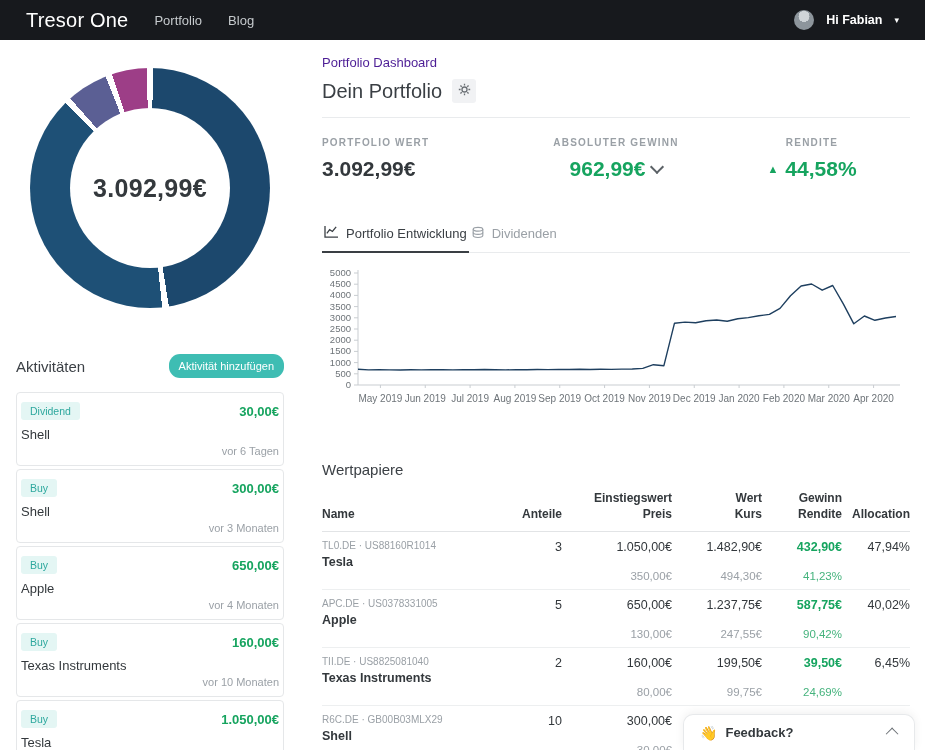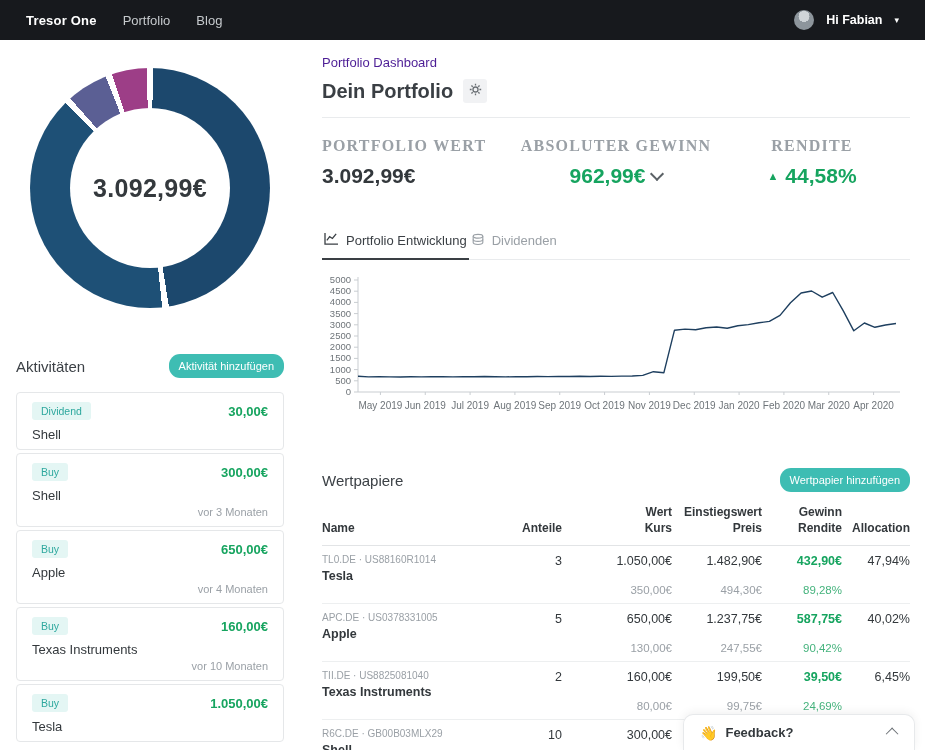--- a/index.html
+++ b/index.html
@@ -7,58 +7,58 @@
     width:925px;height:750px;position:relative;overflow:hidden;
     background:#ffffff;font-family:"Liberation Sans","DejaVu Sans",sans-serif;
     -webkit-font-smoothing:antialiased;
   }
   :root{
     --accent:#3ebdb3; --pos:#16a45f; --pos-soft:#45b37d; --neg:#e2574a;
   }
   
   .navbar{position:absolute;top:0;left:0;right:0;height:40px;background:#17191d;
     display:flex;align-items:center;padding:0 26px;box-sizing:border-box;z-index:50;}
-  .logo{color:#fff;font-size:13px;font-weight:bold;letter-spacing:.2px;cursor:pointer;}
+  .logo{color:#fff;font-size:20px;font-weight:normal;letter-spacing:.2px;cursor:pointer;}
   .nav-link{color:#c6cacd;font-size:13px;margin-left:26px;cursor:pointer;text-decoration:none;}
   .nav-right{margin-left:auto;display:flex;align-items:center;gap:12px;cursor:pointer;}
   .avatar{width:20px;height:20px;border-radius:50%;
     background:radial-gradient(circle at 50% 32%,#cfd4d8 0 32%,#8d959c 33%);}
   .greeting{color:#fff;font-size:12.5px;font-weight:bold;}
   .nav-caret{color:#fff;font-size:9px;line-height:1;}
   
   .left{position:absolute;left:16px;top:40px;width:268px;}
   .donut-wrap{width:240px;height:240px;margin:28px auto 0;position:relative;}
   .donut{width:100%;height:100%;border-radius:50%;background:#1c4a6f;}
   .donut-hole{position:absolute;inset:40px;background:#fff;border-radius:50%;
     display:flex;align-items:center;justify-content:center;}
   .donut-value{font-size:25px;font-weight:600;color:#34393d;letter-spacing:.3px;}
   .acts-header{display:flex;align-items:center;justify-content:space-between;margin-top:46px;}
   .section-title{font-size:15px;color:#3c4146;}
   .btn{background:var(--accent);color:#fff;font-size:11px;padding:6px 10px;border:none;
     border-radius:11px;font-family:inherit;cursor:pointer;white-space:nowrap;}
   .cards{margin-top:14px;}
-  .card{border:1px solid #e5e7e9;border-radius:4px;padding:9px 15px 7px;margin-bottom:3px;
+  .card{border:1px solid #e5e7e9;border-radius:4px;padding:9px 4px 7px;margin-bottom:3px;
     background:#fff;cursor:pointer;}
   .card-top{display:flex;justify-content:space-between;align-items:center;}
   .badge{font-size:10.5px;color:#2ea89e;background:#e4f6f4;padding:3px 9px;border-radius:3px;}
   .amount{font-size:13px;font-weight:bold;color:var(--pos);}
   .card-name{margin-top:7px;font-size:13px;color:#33383c;}
   .card-time{margin-top:3px;text-align:right;font-size:11px;color:#9ba1a7;min-height:13px;}
   
   .main{position:absolute;left:322px;top:40px;width:588px;}
   .eyebrow{margin-top:15px;font-size:13px;font-weight:normal;color:#4c1d95;}
-  .title-row{display:flex;align-items:center;margin-top:9px;font-weight:bold;}
+  .title-row{display:flex;align-items:center;margin-top:9px;}
   .page-title{font-size:20px;color:#3a3f44;}
   .gear-btn{width:24px;height:24px;background:#f1f2f4;border:none;border-radius:3px;
     margin-left:10px;display:flex;align-items:center;justify-content:center;cursor:pointer;}
   .rule{border-bottom:1px solid #e9ebed;margin-top:14px;}
   .stats{display:grid;grid-template-columns:1fr 1fr 1fr;margin-top:19px;}
   .stat{text-align:center;}
   .stat:first-child{text-align:left;}
-  .stat-label{font-size:16px;font-weight:bold;letter-spacing:1.2px;color:#9aa0a6;font-family:Liberation Serif, serif;}
+  .stat-label{font-size:10px;font-weight:bold;letter-spacing:1.2px;color:#9aa0a6;}
   .stat-value{margin-top:9px;font-size:21px;font-weight:bold;color:#33383c;
     display:flex;align-items:center;gap:7px;}
   .stat:nth-child(2) .stat-value,.stat:nth-child(3) .stat-value{justify-content:center;}
   .pos-text{color:var(--pos);}
   .chev-down{display:inline-block;width:8px;height:8px;border-right:2px solid #5b6166;
     border-bottom:2px solid #5b6166;transform:rotate(45deg);margin-top:-4px;cursor:pointer;}
   .tri-up{font-size:11px;color:var(--pos);line-height:1;}
   .tabs{display:flex;margin-top:44px;border-bottom:1px solid #e9ebed;}
   .tab{display:flex;align-items:center;gap:7px;padding:0 2px 10px;font-size:13px;
     color:#9aa0a6;cursor:pointer;}
@@ -122,20 +122,21 @@
     <button class="btn">Aktivität hinzufügen</button>
   </div>
 
   <div class="cards">
     <div class="card">
       <div class="card-top">
         <span class="badge">Dividend</span>
         <span class="amount">30,00€</span>
       </div>
       <div class="card-name">Shell</div>
+      <div class="card-time">vor 6 Tagen</div>
     </div>
     <div class="card">
       <div class="card-top">
         <span class="badge">Buy</span>
         <span class="amount">300,00€</span>
       </div>
       <div class="card-name">Shell</div>
       <div class="card-time">vor 3 Monaten</div>
     </div>
     <div class="card">
@@ -273,38 +274,37 @@
         <text x="506.75" y="135" text-anchor="middle" class="xtick">Mar 2020</text>
         <line x1="506.75" y1="118" x2="506.75" y2="121" class="axis"></line>
         <text x="551.5833333333334" y="135" text-anchor="middle" class="xtick">Apr 2020</text>
         <line x1="551.5833333333334" y1="118" x2="551.5833333333334" y2="121" class="axis"></line>
         <polyline points="36.0,102.3 46.5,102.9 57.1,102.6 67.6,102.9 78.2,103.0 88.7,102.8 99.3,102.9 109.8,102.7 120.4,102.8 130.9,102.9 141.5,102.6 152.0,102.8 162.6,102.5 173.1,102.7 183.7,102.9 194.2,102.6 204.8,102.8 215.3,102.5 225.9,102.6 236.4,102.5 247.0,102.5 257.5,102.3 268.1,102.5 278.6,102.2 289.2,102.4 299.7,102.1 310.3,102.0 320.8,101.4 331.4,97.7 341.9,98.7 352.5,56.2 363.0,55.1 373.6,55.7 384.1,53.7 394.7,53.0 405.2,54.2 415.8,51.7 426.3,50.6 436.9,48.8 447.4,47.4 458.0,41.4 468.5,28.8 479.1,19.0 489.6,17.0 500.2,23.2 510.7,18.5 521.3,36.9 531.8,56.8 542.4,49.0 552.9,53.3 563.5,51.0 574.0,49.5" fill="none" stroke="#1e3f5f" stroke-width="1.4" stroke-linejoin="round"></polyline>
       </svg>
   </div>
 
   <div class="sec-header">
     <div class="section-title">Wertpapiere</div>
-    <button class="btn">Wertpapier hinzufügen</button>
   </div>
 
   <div class="table">
     <div class="thead">
       <div class="th">
           <div>Name</div>
         </div>
       <div class="th num">
           <div>Anteile</div>
         </div>
       <div class="th num">
+          <div>Einstiegswert</div>
+          <div>Preis</div>
+        </div>
+      <div class="th num">
           <div>Wert</div>
           <div>Kurs</div>
-        </div>
-      <div class="th num">
-          <div>Einstiegswert</div>
-          <div>Preis</div>
         </div>
       <div class="th num">
           <div>Gewinn</div>
           <div>Rendite</div>
         </div>
       <div class="th num">
           <div>Allocation</div>
         </div>
     </div>
 
@@ -319,21 +319,21 @@
       <div class="num">
           <div class="l1">1.050,00€</div>
           <div class="l2">350,00€</div>
         </div>
       <div class="num">
           <div class="l1">1.482,90€</div>
           <div class="l2">494,30€</div>
         </div>
       <div class="num gain">
           <div class="l1">432,90€</div>
-          <div class="l2">89,28%</div>
+          <div class="l2">41,23%</div>
         </div>
       <div class="num">
           <div class="l1">47,94%</div>
         </div>
     </div>
 
     <div class="trow">
       <div>
         <div class="ticker">APC.DE · US0378331005</div>
         <div class="sec-name">Apple</div>

